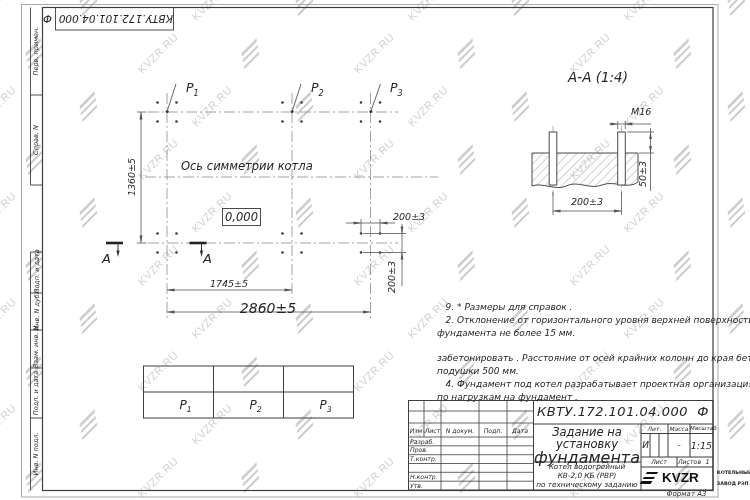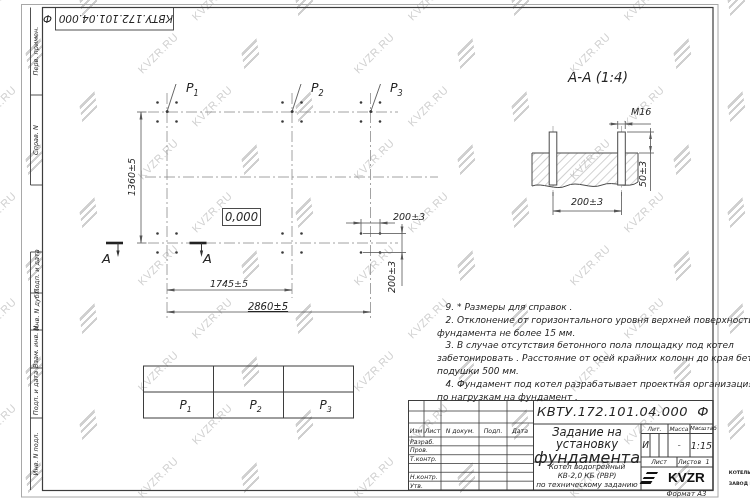--- a/index.html
+++ b/index.html
@@ -7,21 +7,21 @@
          font-family:"DejaVu Sans",sans-serif;}
   .wm-text{position:absolute;transform:rotate(-45deg);font-size:11px;color:#c9c9c9;
            letter-spacing:.5px;opacity:.85;font-family:"Liberation Sans",sans-serif;white-space:nowrap;}
   .wm-logo{position:absolute;width:21px;height:15px;transform:rotate(-45deg) skewX(-35deg);opacity:.85;
            background:repeating-linear-gradient(180deg,#c7c7c7 0 2.6px,transparent 2.6px 5.6px);}
   svg.linework{position:absolute;left:0;top:0;z-index:2;}
   .t{position:absolute;z-index:3;font-style:italic;color:#242424;white-space:pre;line-height:1.1;}
   .c{text-align:center;}
   .box{border:1px solid #4a4a4a;margin-left:36px;}
   .lbl-strip{font-size:6.5px;text-align:center;transform:rotate(-90deg);}
-  .logo-row{display:flex;align-items:center;gap:14px;font-style:normal;}
+  .logo-row{display:flex;align-items:center;gap:8px;font-style:normal;}
   .logo-bars{width:11px;height:13px;flex:0 0 auto;transform:skewX(-32deg);
              background:repeating-linear-gradient(180deg,#111 0 2.4px,transparent 2.4px 4.6px);}
   .logo-word{font-weight:bold;font-size:13.5px;letter-spacing:0;color:#111;font-family:"Liberation Sans",sans-serif;}
   .factory{font-size:4.8px;line-height:1.15;color:#222;font-style:normal;font-weight:bold;}
   sub{font-size:65%;}
 </style>
 </head>
 <body>
 
 <div id="sheet">
@@ -291,38 +291,38 @@
 
   <div class="t" style="left:170px;top:67px;font-size:12.5px;">
     <span>P</span><sub>1</sub>
   </div>
   <div class="t" style="left:295px;top:67px;font-size:12.5px;">
     <span>P</span><sub>2</sub>
   </div>
   <div class="t" style="left:374px;top:67px;font-size:12.5px;">
     <span>P</span><sub>3</sub>
   </div>
+  <div class="t" style="left:181px;top:159.5px;font-size:11.5px;">Ось симметрии котла</div>
   <div class="t c box" style="left:186px;top:208px;width:37px;height:16px;line-height:16px;font-size:11.5px;">0,000</div>
   <div class="t c" style="left:103px;top:171px;width:60px;height:12px;font-size:9.5px;transform:rotate(-90deg);">1360±5</div>
   <div class="t c" style="left:199px;top:279px;width:60px;font-size:9.5px;">1745±5</div>
-  <div class="t c" style="left:238px;top:301px;width:60px;font-size:10px;text-decoration:underline;">2860±5</div>
+  <div class="t c" style="left:238px;top:301px;width:60px;font-size:14px;">2860±5</div>
   <div class="t" style="left:393px;top:212px;font-size:9.5px;">200±3</div>
   <div class="t c" style="left:373px;top:271px;width:40px;height:12px;font-size:9.5px;transform:rotate(-90deg);">200±3</div>
   <div class="t" style="left:102px;top:252px;font-size:13px;">А</div>
   <div class="t" style="left:203px;top:252px;font-size:13px;">А</div>
 
   <div class="t c" style="left:556px;top:70px;width:84px;font-size:13.5px;">А-А (1:4)</div>
   <div class="t" style="left:631px;top:107px;font-size:9.5px;">М16</div>
   <div class="t c" style="left:624px;top:168px;width:40px;height:12px;font-size:9.5px;transform:rotate(-90deg);">50±3</div>
   <div class="t c" style="left:557px;top:197px;width:60px;font-size:9.5px;">200±3</div>
 
   <div class="t" style="left:437px;top:303px;font-size:9px;">   9. * Размеры для справок .</div>
   <div class="t" style="left:437px;top:315.8px;font-size:9px;">   2. Отклонение от горизонтального уровня верхней поверхности</div>
   <div class="t" style="left:437px;top:328.6px;font-size:9px;">фундамента не более 15 мм.</div>
-  <div class="t" style="left:437px;top:341.4px;font-size:9px;">   3. В случае отсутствия бетонного пола площадку под котел</div>
   <div class="t" style="left:437px;top:354.2px;font-size:9px;">забетонировать . Расстояние от осей крайних колонн до края бетонной</div>
   <div class="t" style="left:437px;top:367px;font-size:9px;">подушки 500 мм.</div>
   <div class="t" style="left:437px;top:379.8px;font-size:9px;">   4. Фундамент под котел разрабатывает проектная организация</div>
   <div class="t" style="left:437px;top:392.6px;font-size:9px;">по нагрузкам на фундамент .</div>
 
   <div class="t c" style="left:143px;top:366px;width:70px;height:26px;line-height:26px;font-size:12px;">
     <span>P</span><sub>1</sub>
   </div>
   <div class="t c" style="left:213px;top:366px;width:70px;height:26px;line-height:26px;font-size:12px;">
     <span>P</span><sub>2</sub>

